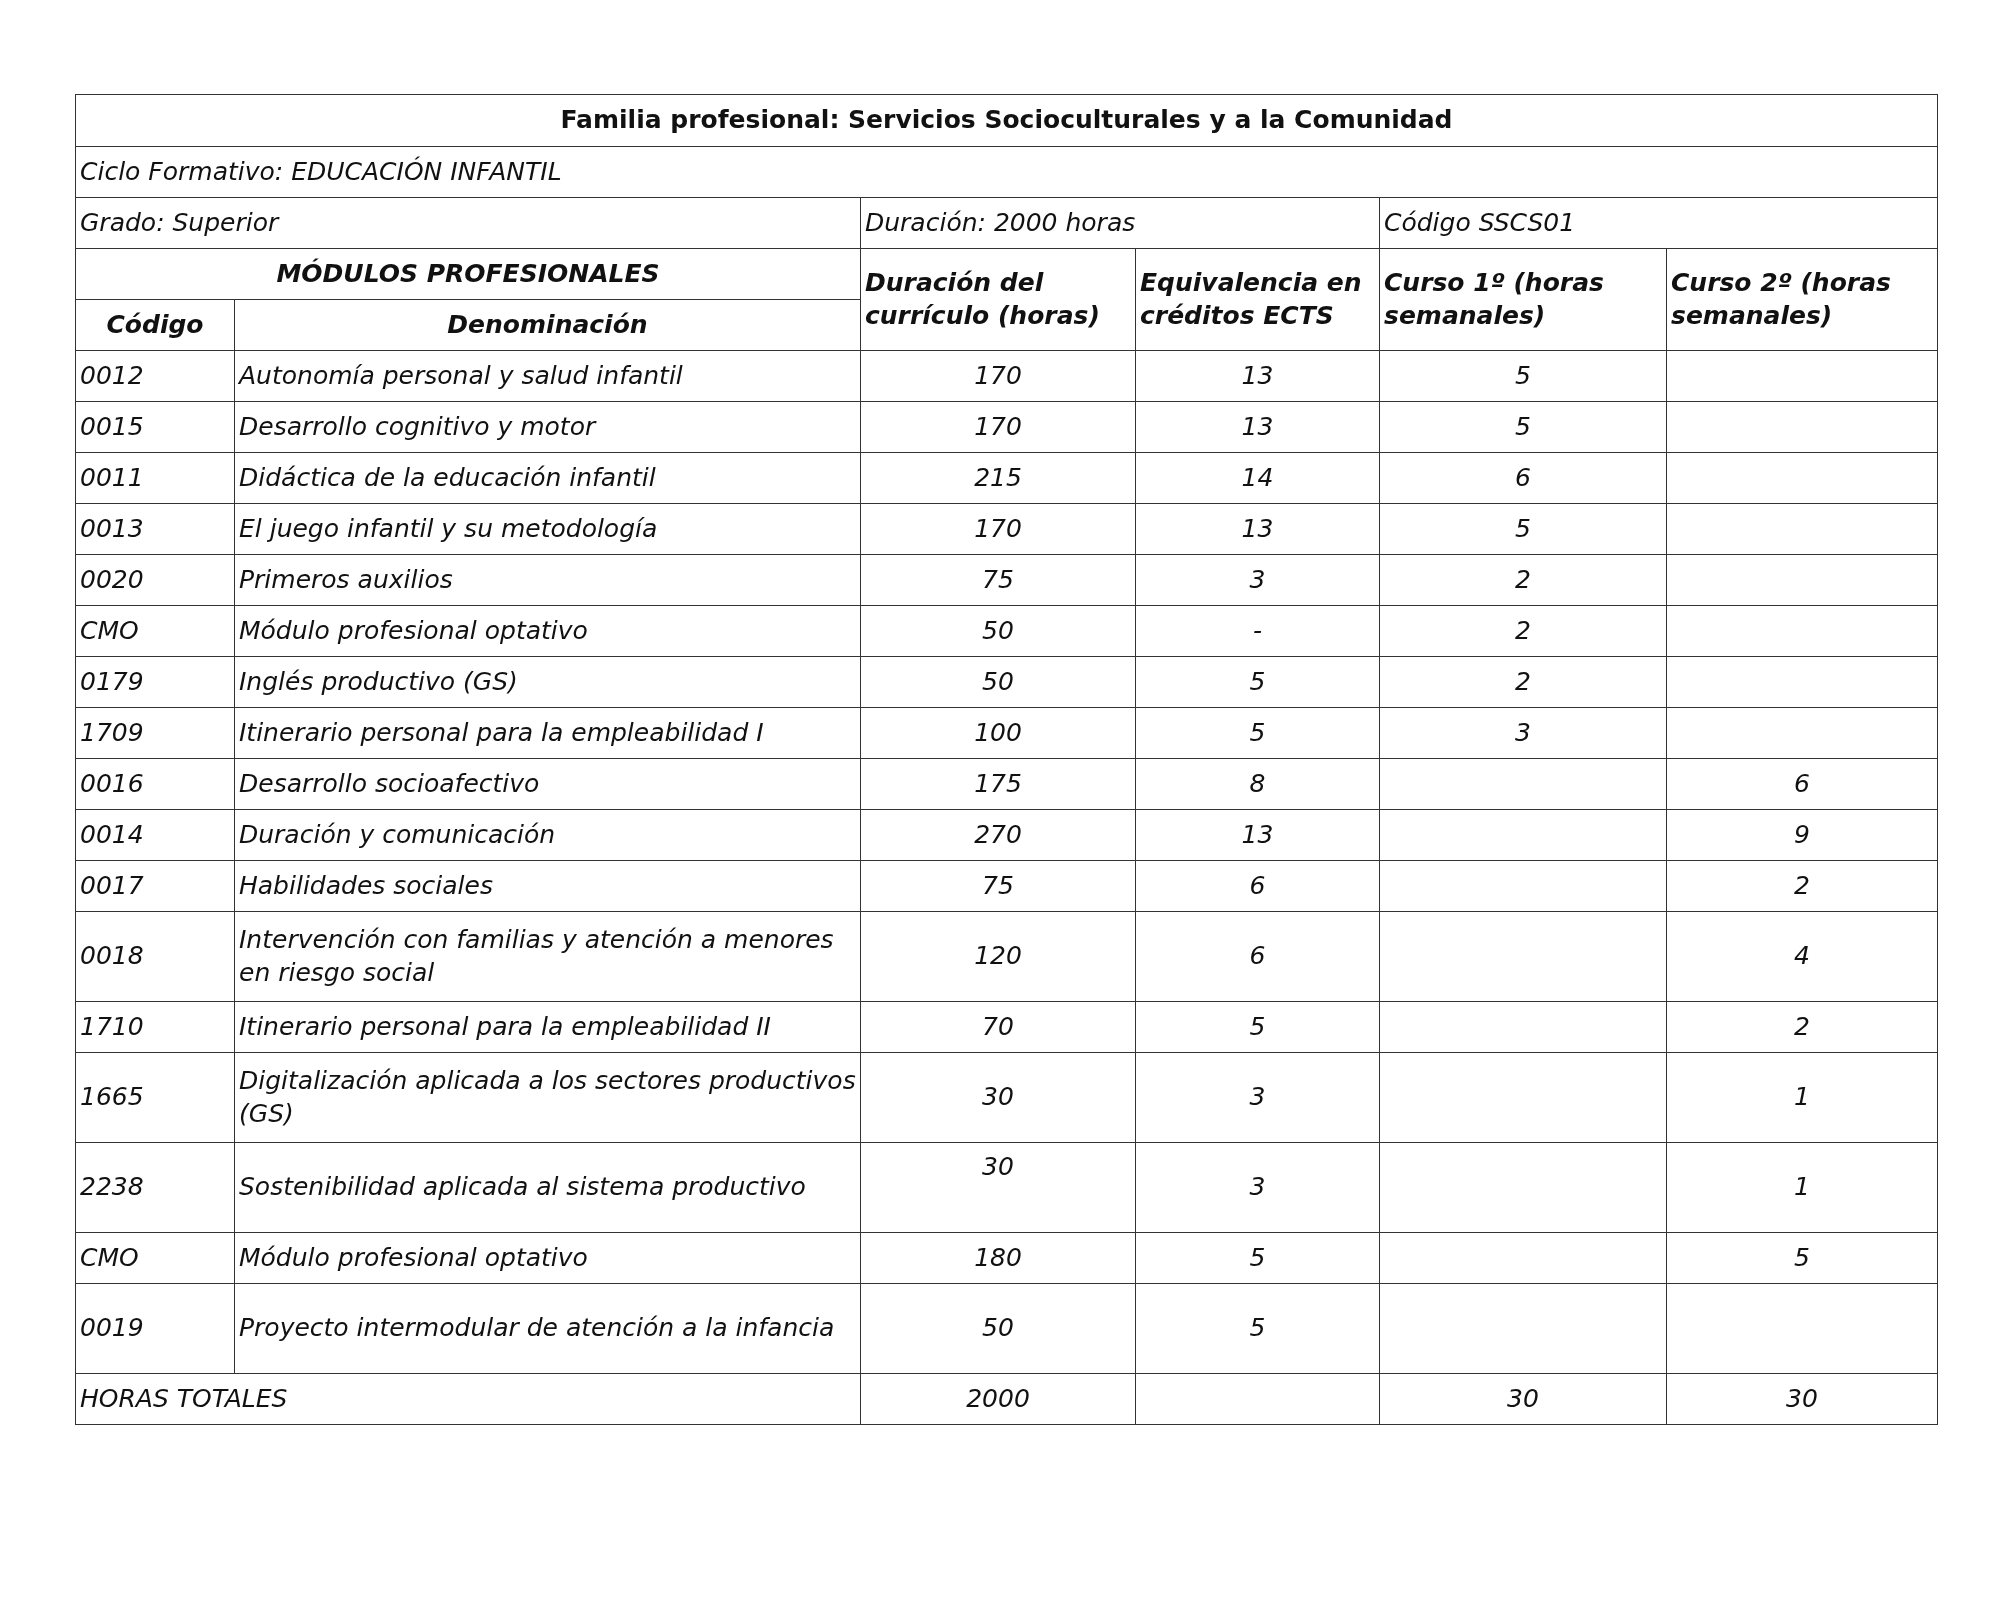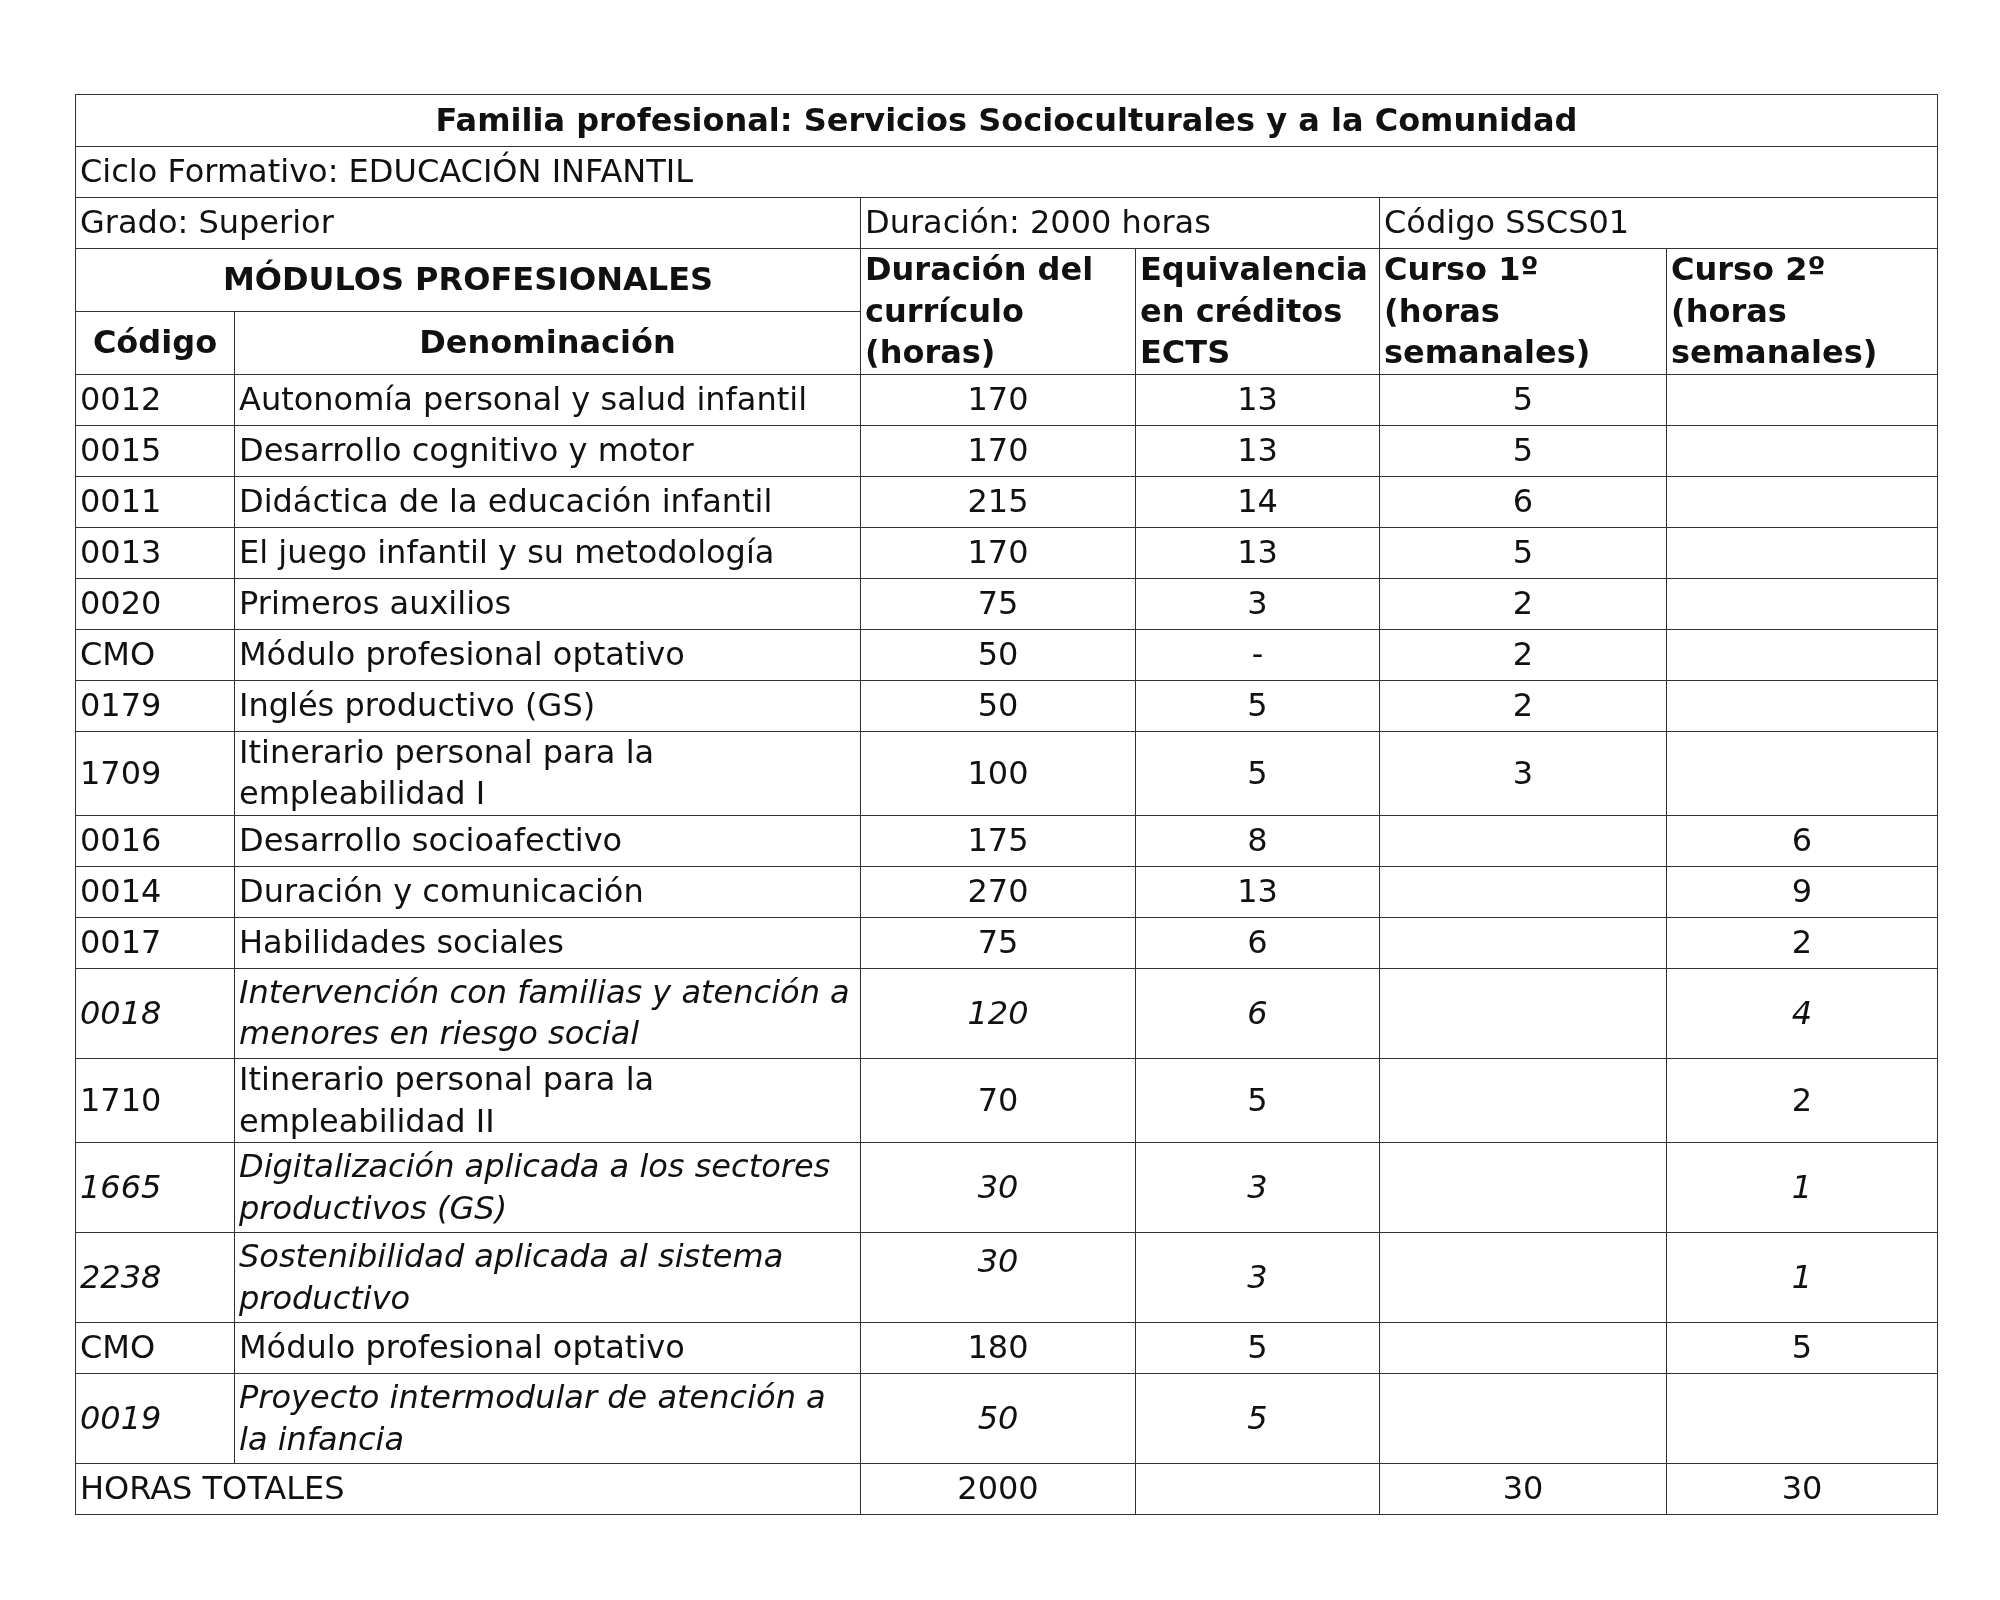--- a/index.html
+++ b/index.html
@@ -1,28 +1,28 @@
 <!DOCTYPE html>
 <html><head>
 <meta charset="utf-8">
 <style>
   html, body { margin: 0; padding: 0; background: #ffffff; }
   body { width: 2000px; height: 1600px; position: relative; overflow: hidden;
          font-family: "DejaVu Sans", "Liberation Sans", sans-serif; color: #111; }
   table.plan {
     position: absolute; left: 75px; top: 94px;
     width: 1863px; border-collapse: collapse; table-layout: fixed;
-    font-size: 32px; line-height: 1.3;
+    font-size: 25px; line-height: 1.3;
   }
   table.plan td {
     border: 1.5px solid #333; padding: 0 4px; vertical-align: middle;
     white-space: normal; overflow: hidden;
   }
   .h55 { height: 52px; }
-  .h54 { height: 51px; }
+  .h54 { height: 51px; font-style: italic; }
   .h93 { height: 90px; font-style: italic; }
   .bold { font-weight: bold; }
   .center { text-align: center; }
   .left { text-align: left; }
   .top-num { vertical-align: top !important; padding-top: 8px !important; }
 </style>
 </head>
 <body>
 
 <table class="plan">

